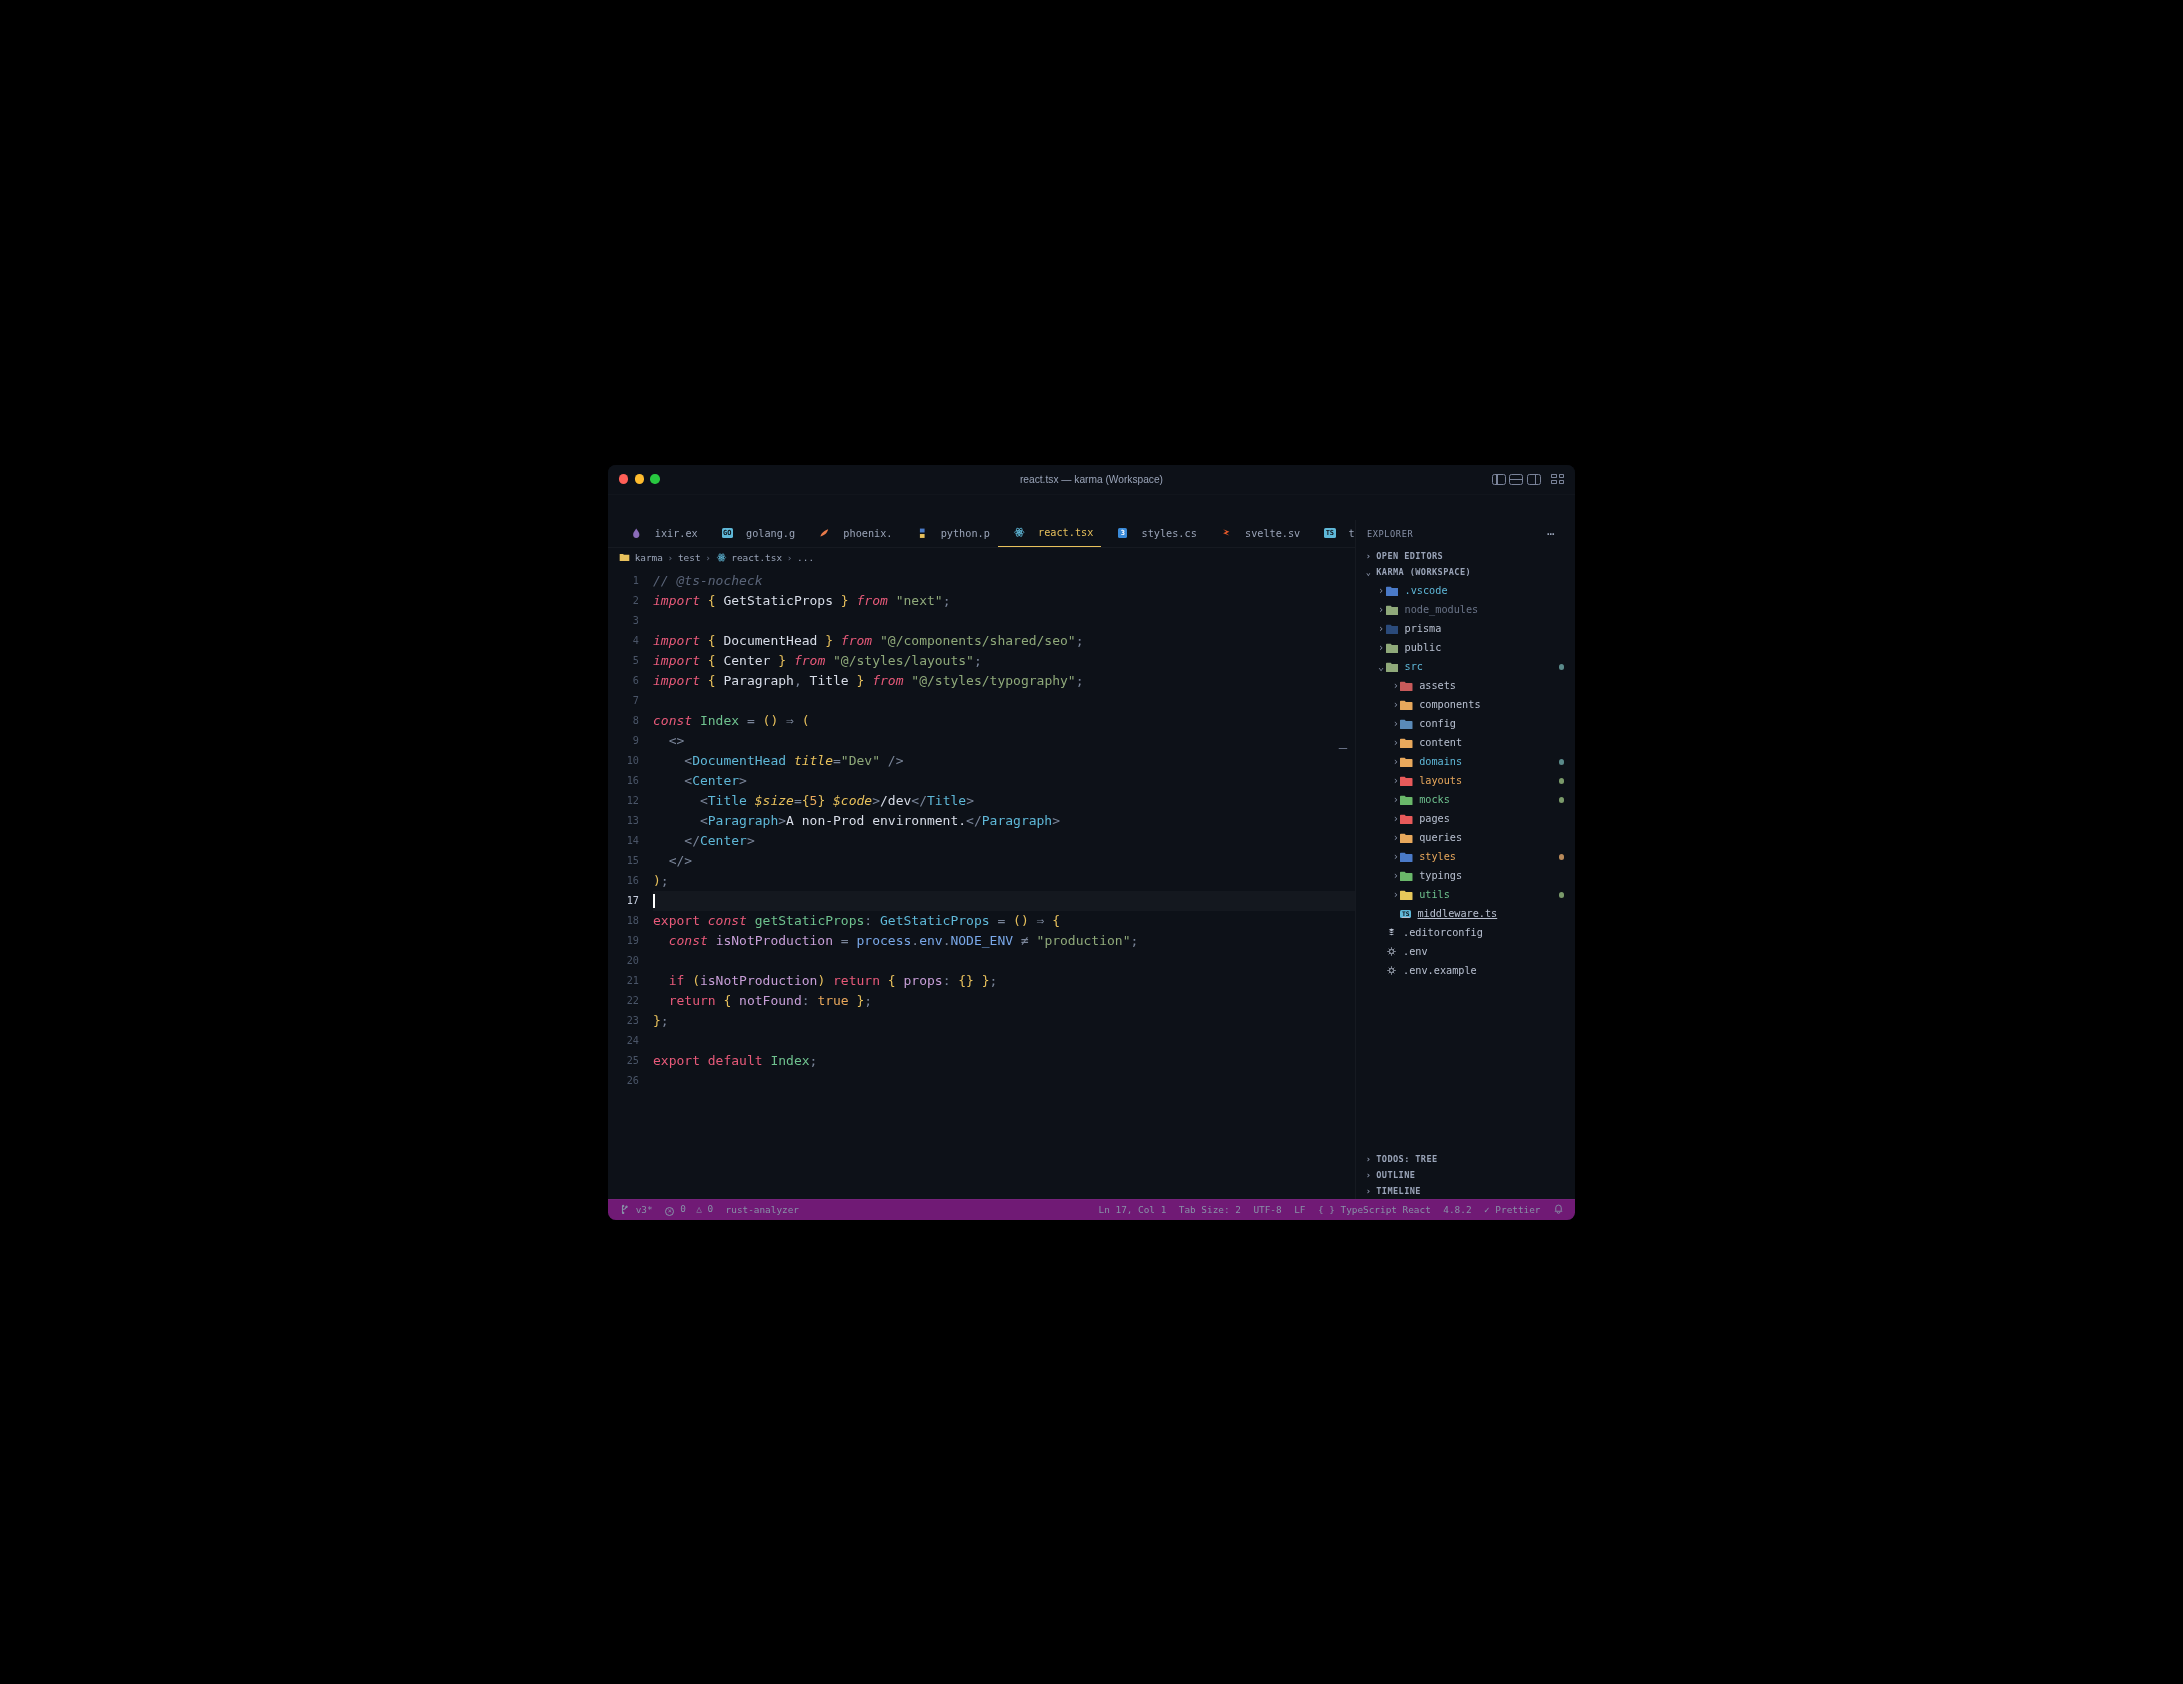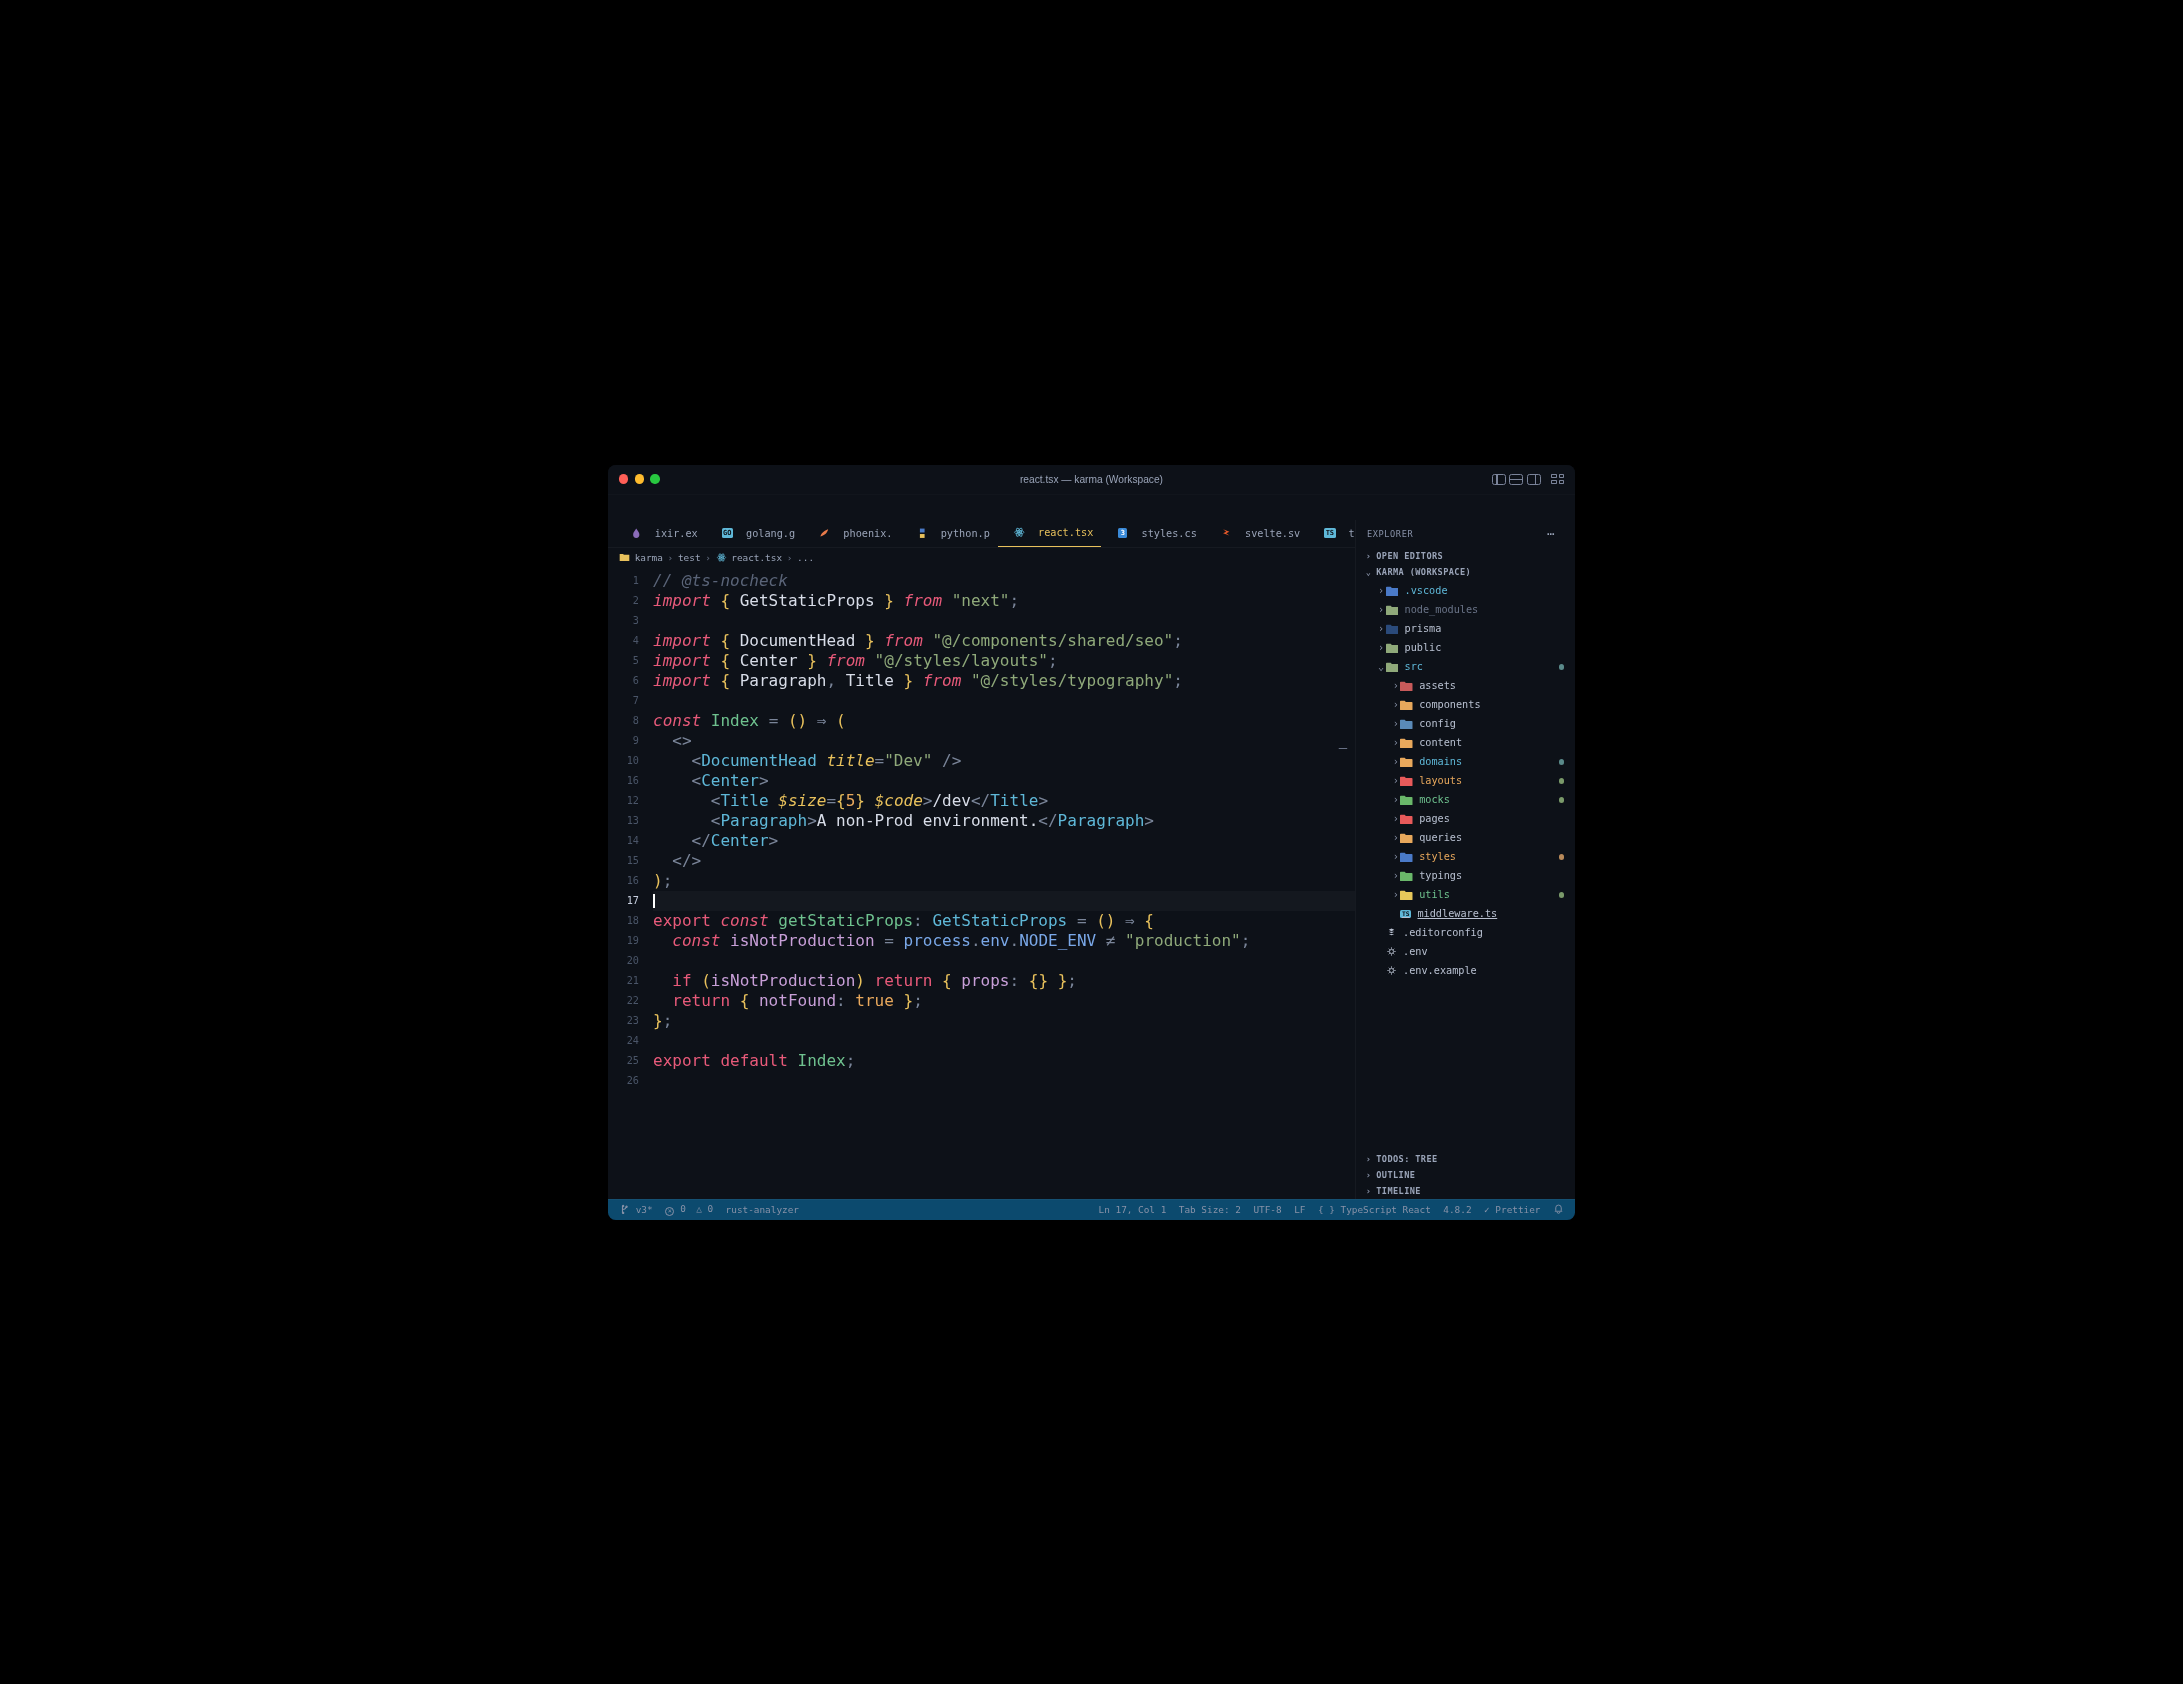--- a/index.html
+++ b/index.html
@@ -28,21 +28,21 @@
 .split-icon{width:14px;height:11px;border:1.2px solid #9aa4b8;border-radius:1.6px;position:relative;margin:0 6.3px;}
 .split-icon::before{content:'';position:absolute;left:50%;top:0;bottom:0;width:1.2px;background:#9aa4b8;}
 .more-icon{color:#9aa4b8;font-size:12.5px;letter-spacing:1.6px;padding:0 7.8px;}
 .breadcrumbs{height:20.4px;display:flex;align-items:center;padding-left:11px;gap:4.7px;font-size:9.4px;color:#9aa4b8;}
 .bc-icon{width:11px;height:11px;display:inline-flex;align-items:center;justify-content:center;}
 .chev{color:#6a7488;}
 .code-block{flex:1;display:flex;overflow:hidden;position:relative;}
 .gutter{width:45px;text-align:right;padding-right:14px;padding-top:3.1px;}
 .ln{height:20px;line-height:20px;font-size:10.2px;color:#4a5568;}
 .ln.active{color:#c8d0e0;text-align:right;}
-.code{flex:1;padding-top:3.1px;font-size:16px;position:relative;}
+.code{flex:1;padding-top:3.1px;font-size:13px;position:relative;}
 .line{height:20px;line-height:20px;white-space:pre;}
 .line.active{background:rgba(255,255,255,0.03);}
 .cursor{display:inline-block;width:1.6px;height:14px;background:#fff;vertical-align:middle;}
 .minimap-collapse{position:absolute;right:7.8px;top:171px;color:#6a7488;font-size:14px;}
 .c-comment{color:#5a6478;font-style:italic;}
 .c-keyword{color:#e85a7a;font-style:italic;}
 .c-export{color:#e85a7a;}
 .c-punct{color:#7a8599;}
 .c-bracket{color:#e8c15c;}
 .c-var{color:#d8dde8;}
@@ -59,21 +59,21 @@
 .sidebar-header{height:28px;display:flex;align-items:center;justify-content:space-between;padding:0 11px;font-size:8.6px;letter-spacing:0.6px;color:#8892a8;}
 .section-hdr{display:flex;align-items:center;gap:3.1px;padding:3.1px 7.8px;font-size:8.6px;letter-spacing:0.4px;color:#9aa4b8;font-weight:bold;cursor:pointer;}
 .chevron{width:9.4px;display:inline-block;text-align:center;color:#8892a8;}
 .tree{flex:1;overflow:hidden;padding:1.6px 0;}
 .tree-item{display:flex;align-items:center;height:19px;padding-left:7.8px;font-size:10.2px;color:#b8c0d0;cursor:pointer;position:relative;}
 .tree-item.dim{color:#6a7488;}
 .tree-item.accent{color:#5fb8d8;}
 .tree-item.accent2{color:#e8a85c;}
 .tree-item.accent3{color:#6fc28f;}
 .status-dot{width:5.5px;height:5.5px;border-radius:50%;position:absolute;right:11px;}
-.statusbar{height:20.4px;background:#0c4a6e;display:flex;align-items:center;padding:0 11px;font-size:9.4px;color:#8892a8;gap:12.5px;border-top:0.8px solid rgba(255,255,255,0.04);}
+.statusbar{height:20.4px;background:#701a75;display:flex;align-items:center;padding:0 11px;font-size:9.4px;color:#8892a8;gap:12.5px;border-top:0.8px solid rgba(255,255,255,0.04);}
 .statusbar-right{margin-left:auto;display:flex;gap:12.5px;align-items:center;}
 </style>
 </head>
 <body>
 
 <div class="window">
   <div class="titlebar">
     <div class="traffic">
       <div class="dot red"></div>
       <div class="dot yellow"></div>

